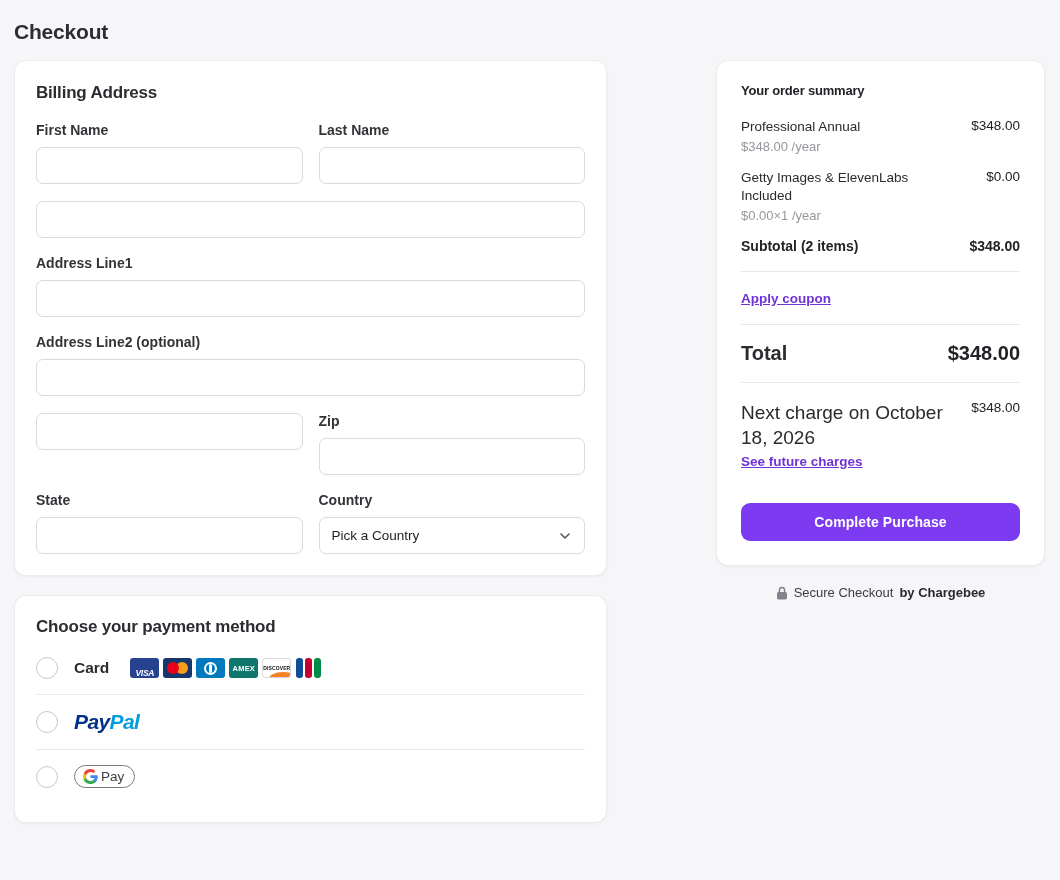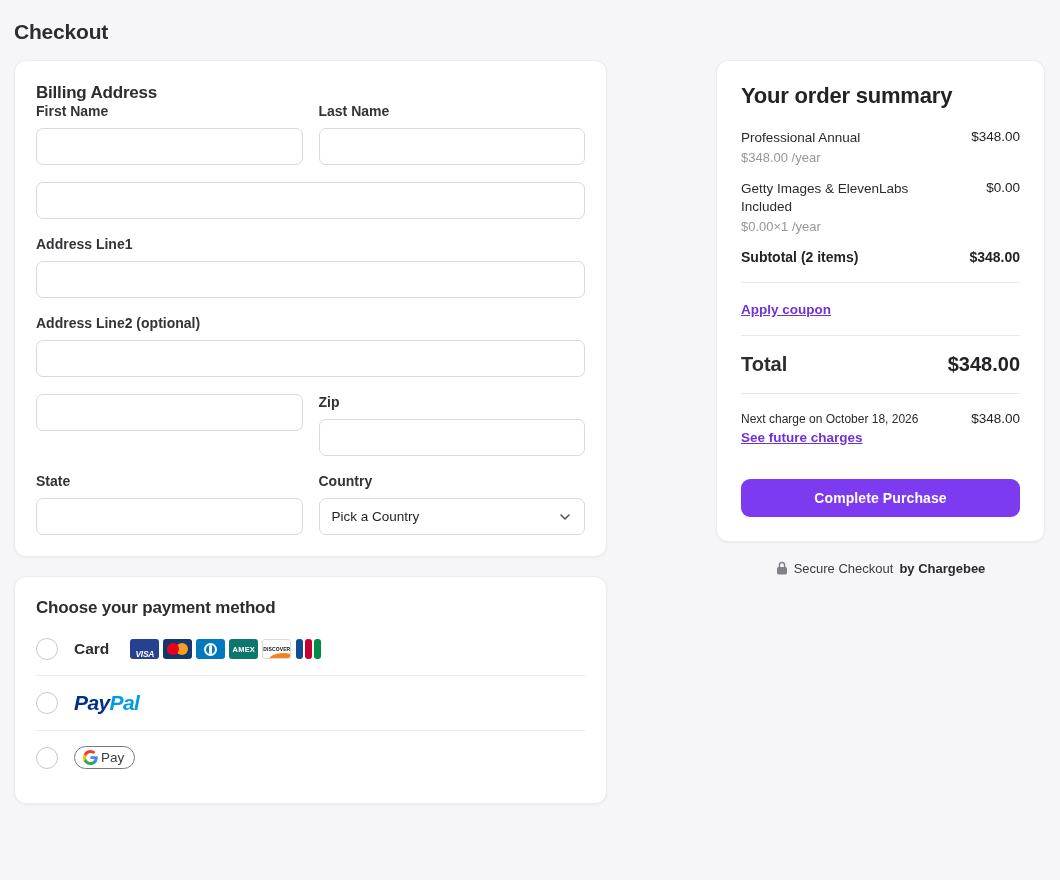--- a/index.html
+++ b/index.html
@@ -18,21 +18,21 @@
 
   .card {
     background:#fff;
     border:1px solid #ececef;
     border-radius:12px;
     box-shadow:0 1px 3px rgba(20,20,30,0.05);
   }
 
   
   .billing-card { padding:22px 21px 4px 21px; }
-  .section-title { font-size:17px; font-weight:700; color:#2c2c31; letter-spacing:-0.2px; }
+  .section-title { font-size:17px; font-weight:700; color:#2c2c31; margin-bottom:19px; letter-spacing:-0.2px; }
   .form-row { display:flex; gap:16px; }
   .form-row > .field { flex:1; }
   .field { margin-bottom:17px; }
   .field-label { display:block; font-size:14px; font-weight:600; color:#333338; margin-bottom:9px; }
   .text-input {
     width:100%; height:37px;
     border:1px solid #d9d9de; border-radius:7px;
     font-family:inherit; font-size:14px; color:#222; padding:0 11px;
     background:#fff; outline:none;
   }
@@ -83,33 +83,33 @@
   .pp-pal { color:#009cde; }
   .gpay-badge {
     display:inline-flex; align-items:center; gap:3px;
     border:1.5px solid #777a78; border-radius:14px;
     background:#fff; padding:3px 10px 3px 8px; margin-left:16px; cursor:pointer;
   }
   .gpay-text { font-size:13.5px; color:#3c4043; }
 
   
   .summary-card { padding:22px 24px 24px 24px; }
-  .summary-title { font-size:22px; font-weight:600; color:#222227; margin-bottom:20px; letter-spacing:-0.2px; }
+  .summary-title { font-size:13px; font-weight:600; color:#222227; margin-bottom:20px; letter-spacing:-0.2px; }
   .sum-item { display:flex; justify-content:space-between; margin-bottom:13px; }
   .sum-name { width:208px; font-size:13.5px; color:#2a2a2f; line-height:1.35; }
   .sum-detail { font-size:13px; color:#96969c; margin-top:2px; line-height:1.35; }
   .sum-price { font-size:13.5px; color:#222227; white-space:nowrap; }
   .subtotal-row { display:flex; justify-content:space-between; font-size:14px; font-weight:700; color:#222227; margin-top:3px; }
   .hr { border:none; border-top:1px solid #e8e8eb; margin:17px 0; }
   .link { font-size:13.5px; font-weight:600; color:#6f33d6; text-decoration:underline; cursor:pointer; display:inline-block; }
   .total-row { display:flex; justify-content:space-between; align-items:baseline; }
   .total-label { font-size:20px; font-weight:600; color:#2b2b30; }
   .total-value { font-size:20px; font-weight:700; color:#222227; }
   .next-row { display:flex; justify-content:space-between; }
-  .next-text { width:208px; font-size:12px; color:#2a2a2f; line-height:1.35; }
+  .next-text { width:208px; font-size:19px; color:#2a2a2f; line-height:1.35; }
   .next-link { margin-top:3px; }
   .cta-button {
     display:block; width:100%; height:38px; margin-top:33px;
     background:#7c3bf0; color:#fff;
     border:none; border-radius:9px;
     font-family:inherit; font-size:14px; font-weight:600;
     cursor:pointer; letter-spacing:0.1px;
   }
   .secure-footer {
     margin-top:19px;

